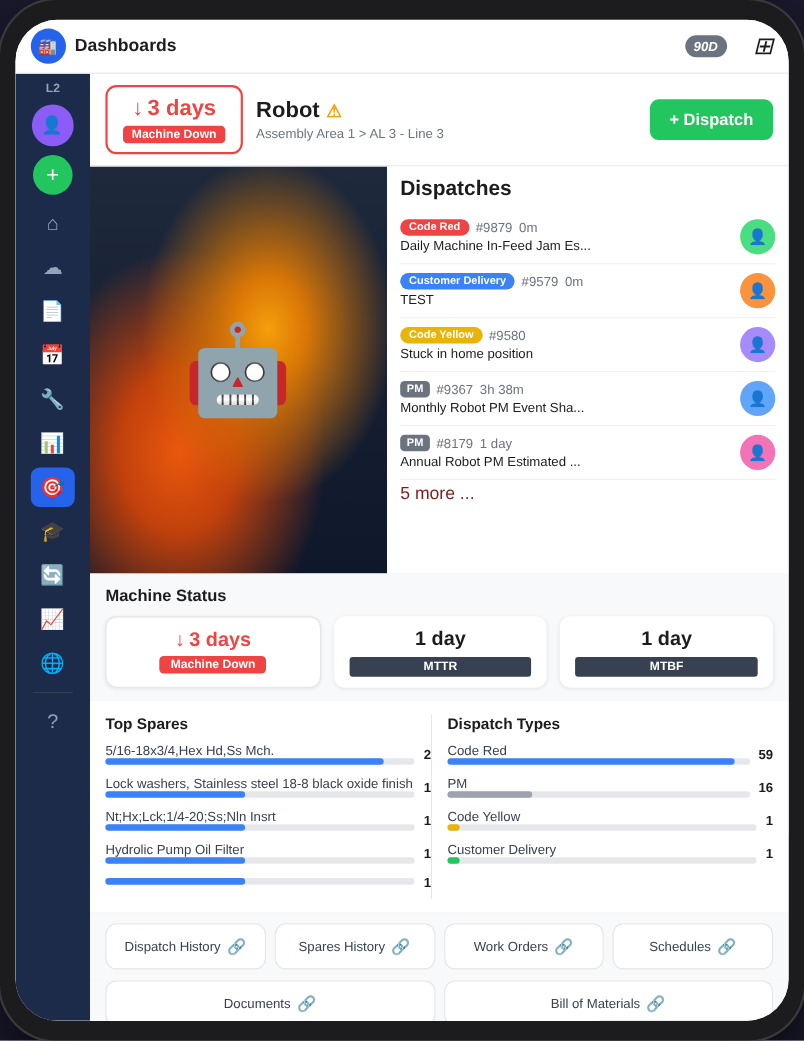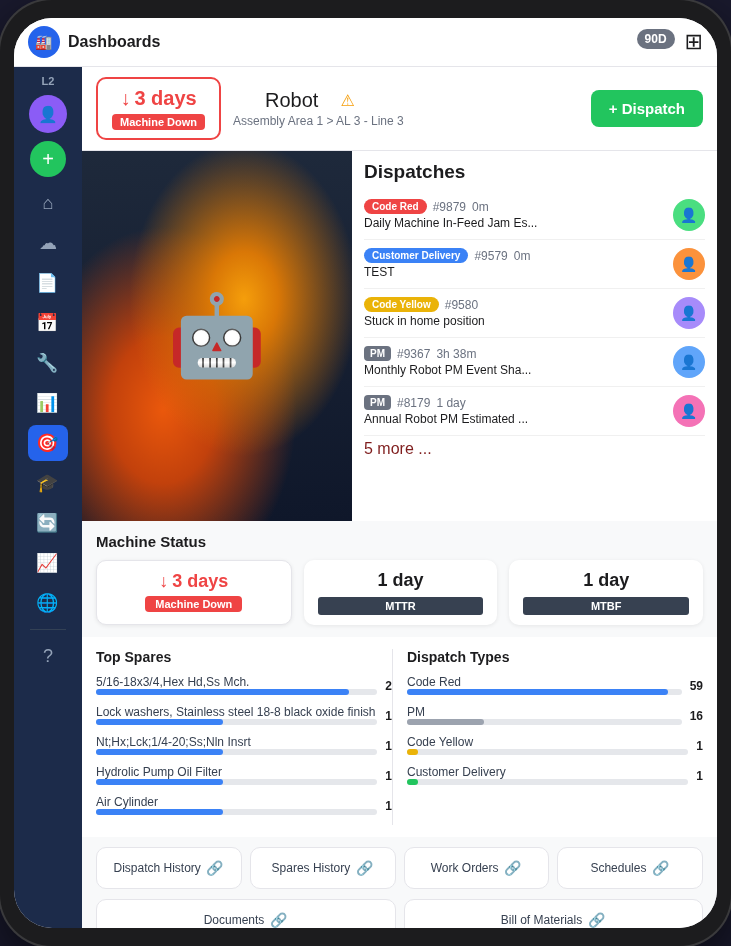--- a/index.html
+++ b/index.html
@@ -47,21 +47,21 @@
     .top-bar-icon {
       width: 32px; height: 32px;
       border-radius: 50%;
       background: #2563eb;
       display: flex; align-items: center; justify-content: center;
       color: white; font-size: 14px;
     }
     .breadcrumb-section { display: flex; }
     .breadcrumb-title { font-size: 16px; font-weight: 700; color: #1c1c1e; }
     .breadcrumb-sub { font-size: 11px; color: #2563eb; }
-    .top-bar-right { display: flex; align-items: flex-start; gap: 10px; }
+    .top-bar-right { display: flex; align-items: center; gap: 24px; font-style: italic; }
     .badge-90d {
       background: #6b7280; color: white;
       border-radius: 12px; padding: 3px 8px; font-size: 12px; font-weight: 600;
     }
     .qr-icon { font-size: 22px; color: #1c1c1e; }
 
     
     .main-layout {
       display: flex;
       flex: 1;
@@ -131,22 +131,22 @@
       color: #ef4444; font-size: 20px; font-weight: 700;
       display: flex; align-items: center; justify-content: center; gap: 4px;
     }
     .downtime-badge {
       background: #ef4444; color: white;
       border-radius: 4px; padding: 2px 8px; font-size: 11px; font-weight: 600;
       margin-top: 4px;
     }
     .machine-info { flex: 1; }
     .machine-name {
-      font-size: 20px; font-weight: 400; color: #1c1c1e;
-      display: flex; align-items: center; gap: 22px; margin-left: 32px;
+      font-size: 20px; font-weight: 700; color: #1c1c1e;
+      display: flex; align-items: center; gap: 6px;
     }
     .warn-icon { color: #f59e0b; font-size: 16px; }
     .machine-loc { font-size: 12px; color: #6b7280; margin-top: 2px; }
     .dispatch-btn {
       background: #22c55e; color: white;
       border: none; border-radius: 8px;
       padding: 10px 18px; font-size: 15px; font-weight: 600;
       cursor: pointer; display: flex; align-items: center; gap: 6px;
     }
 
@@ -474,21 +474,20 @@
               <div style="flex:1;">
                 <div class="stat-name">Hydrolic Pump Oil Filter</div>
                 <div class="stat-bar-wrap">
                     <div class="stat-bar bar-blue" style="width:45%"></div>
                   </div>
               </div>
               <span class="stat-count">1</span>
             </div>
             <div class="stat-row">
               <div style="flex:1;">
-                <div class="stat-name">Air Cylinder</div>
                 <div class="stat-bar-wrap">
                     <div class="stat-bar bar-blue" style="width:45%"></div>
                   </div>
               </div>
               <span class="stat-count">1</span>
             </div>
           </div>
 
           <div class="stats-col">
             <div class="stats-title">Dispatch Types</div>

